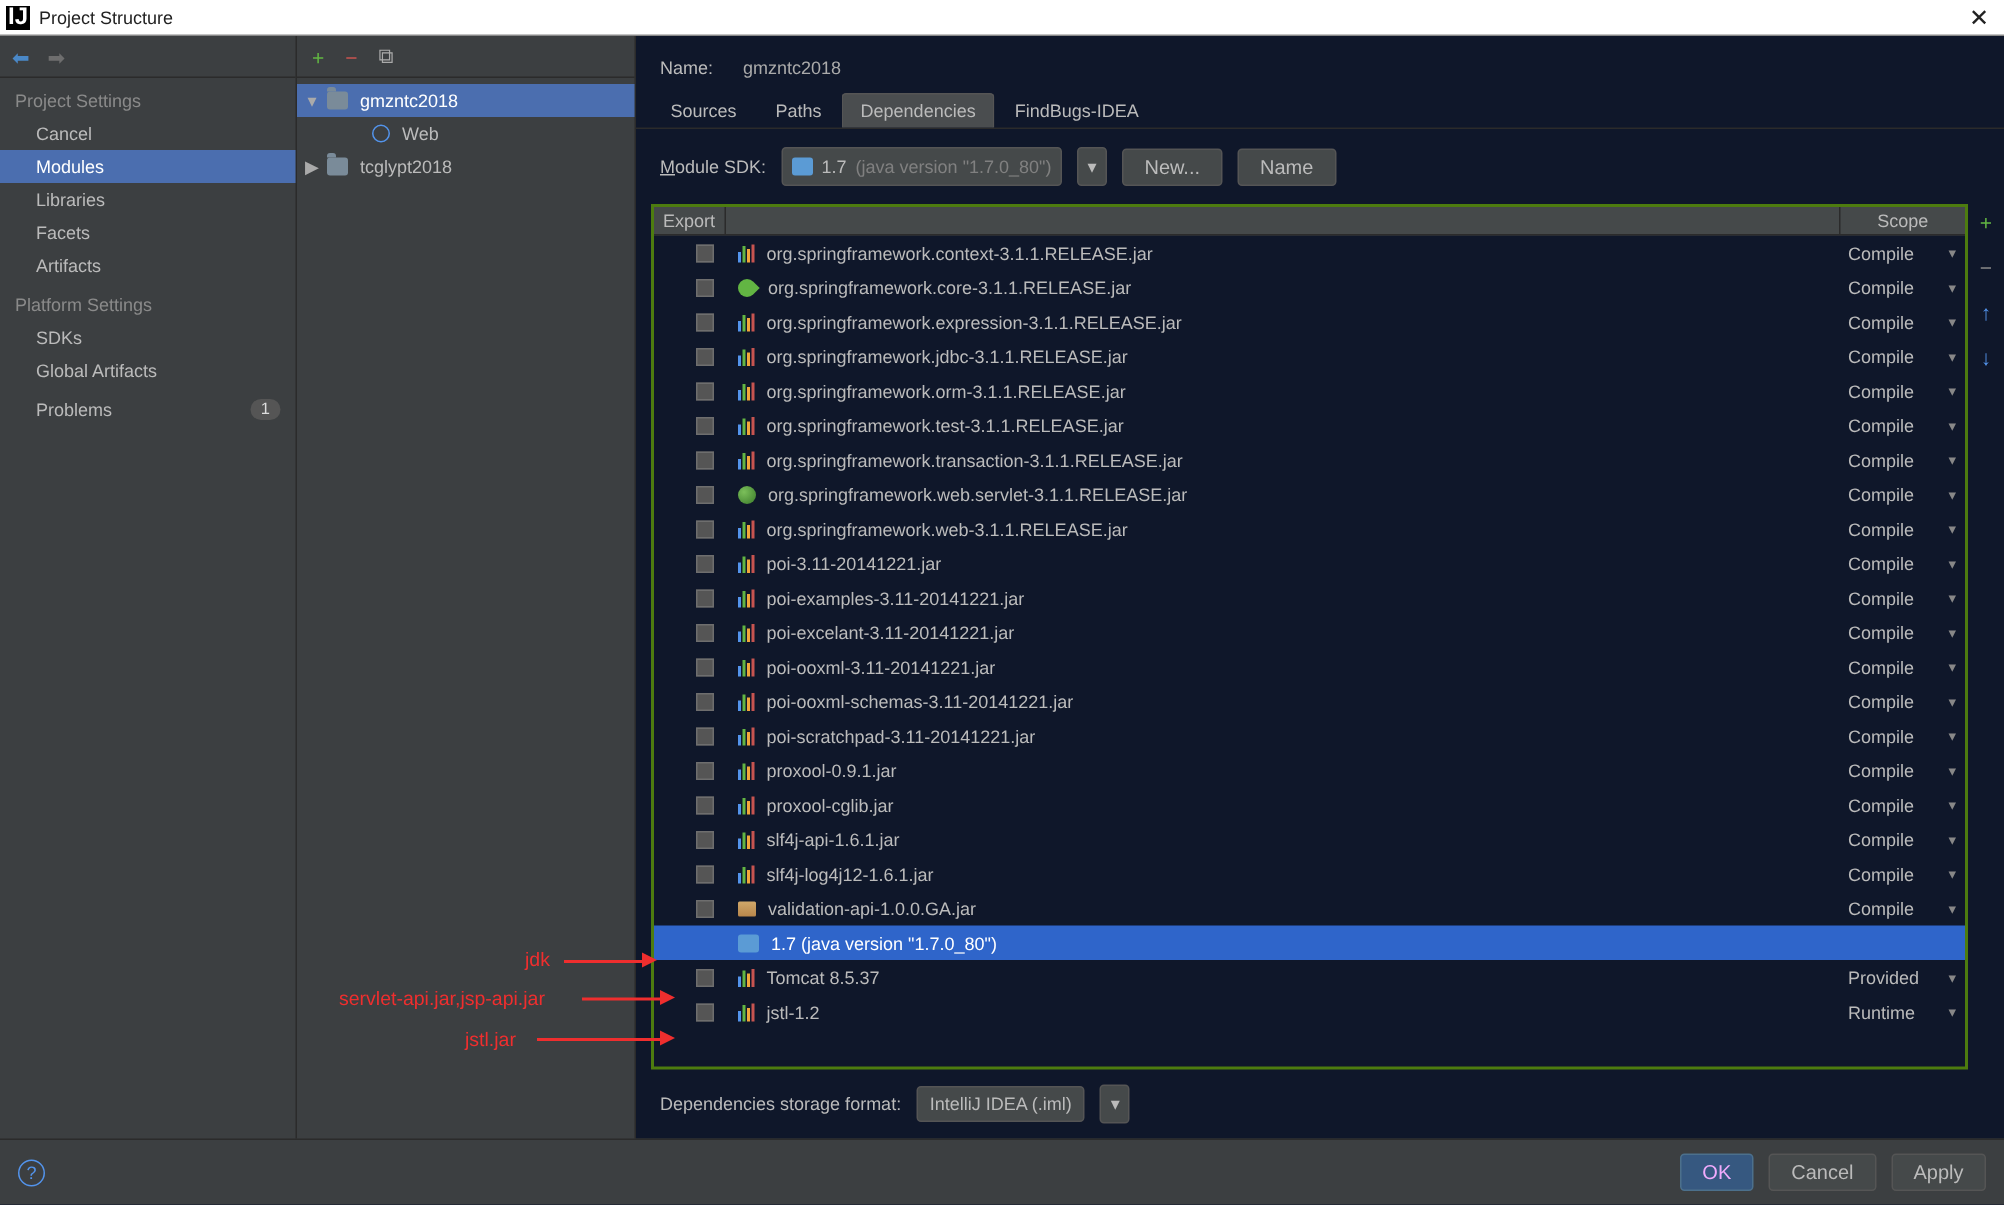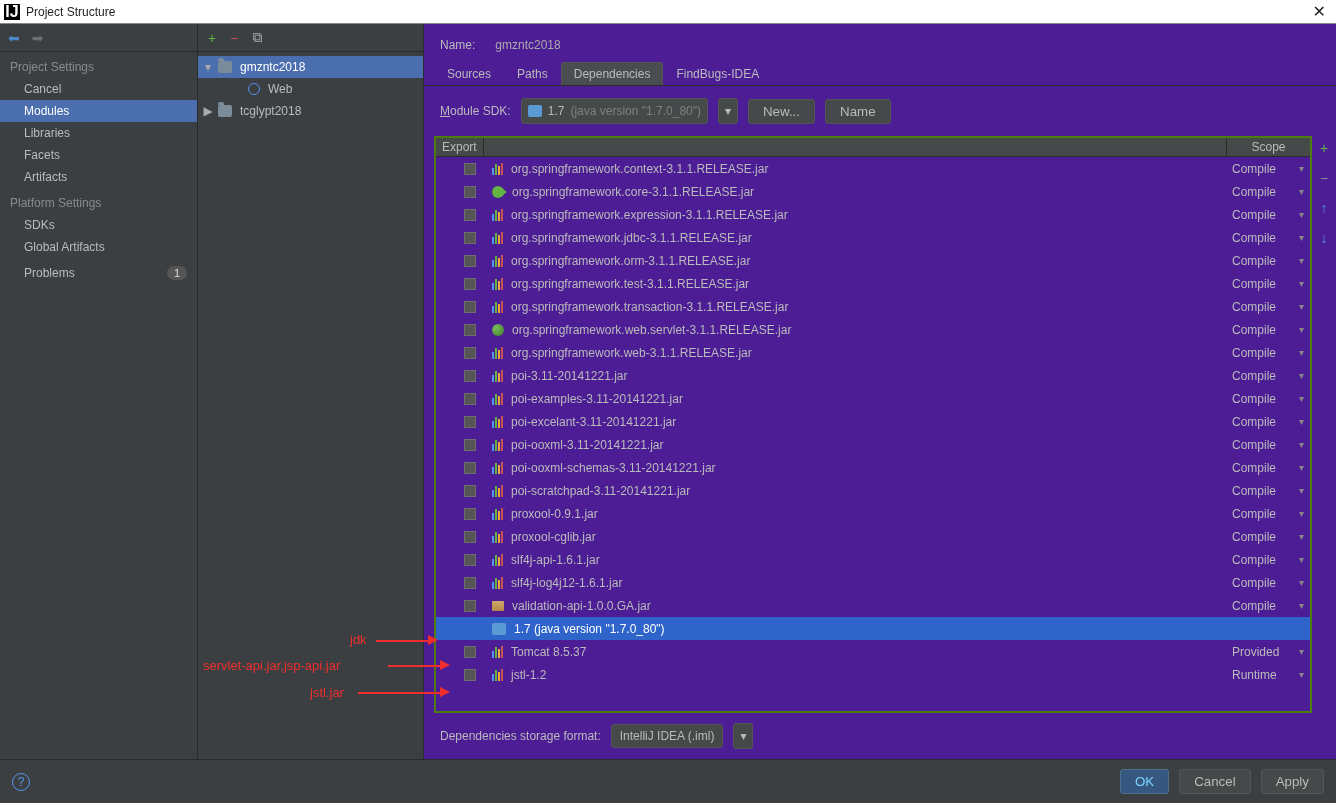--- a/index.html
+++ b/index.html
@@ -143,21 +143,21 @@
     width: 12px; height: 12px;
     border-radius: 50%;
     border: 1px solid #5394ec;
     position: relative;
   }
   
   .right-panel {
     flex: 1;
     display: flex;
     flex-direction: column;
-    background: #4c1d95;
+    background: #0f172a;
     min-width: 0;
     justify-content: flex-end;
   }
   .name-row {
     display: flex;
     align-items: center;
     padding: 14px 16px 10px 16px;
     gap: 20px;
   }
   .name-label { color: #bbb; }
@@ -218,21 +218,21 @@
     border: 1px solid #555;
     background: #45494a;
     color: #bbb;
     padding: 4px 14px;
     border-radius: 3px;
     cursor: default;
   }
   .btn.primary {
     background: #365880;
     border-color: #4c708c;
-    color: #7dd3fc;
+    color: #f0abfc;
   }
   
   .dep-area {
     flex: 1;
     display: flex;
     padding: 0 0 0 10px;
     min-height: 0;
   }
   .dep-table {
     flex: 1;
@@ -915,19 +915,19 @@
   <div class="spacer"></div>
   <button class="btn primary">OK</button>
   <button class="btn">Cancel</button>
   <button class="btn">Apply</button>
 </div>
 
 <div class="anno" style="left:350px; top:632px;">jdk</div>
 <div class="arrow-line" style="left:376px; top:640px; width:52px;"></div>
 <div class="arrow-head" style="left:428px; top:635px;"></div>
 
-<div class="anno" style="left:203px; top:658px;">servlet-api.jar,jsp-api.jar</div>
+<div class="anno" style="left:226px; top:658px;">servlet-api.jar,jsp-api.jar</div>
 <div class="arrow-line" style="left:388px; top:665px; width:52px;"></div>
 <div class="arrow-head" style="left:440px; top:660px;"></div>
 
 <div class="anno" style="left:310px; top:685px;">jstl.jar</div>
 <div class="arrow-line" style="left:358px; top:692px; width:82px;"></div>
 <div class="arrow-head" style="left:440px; top:687px;"></div>
 
 </body></html>

